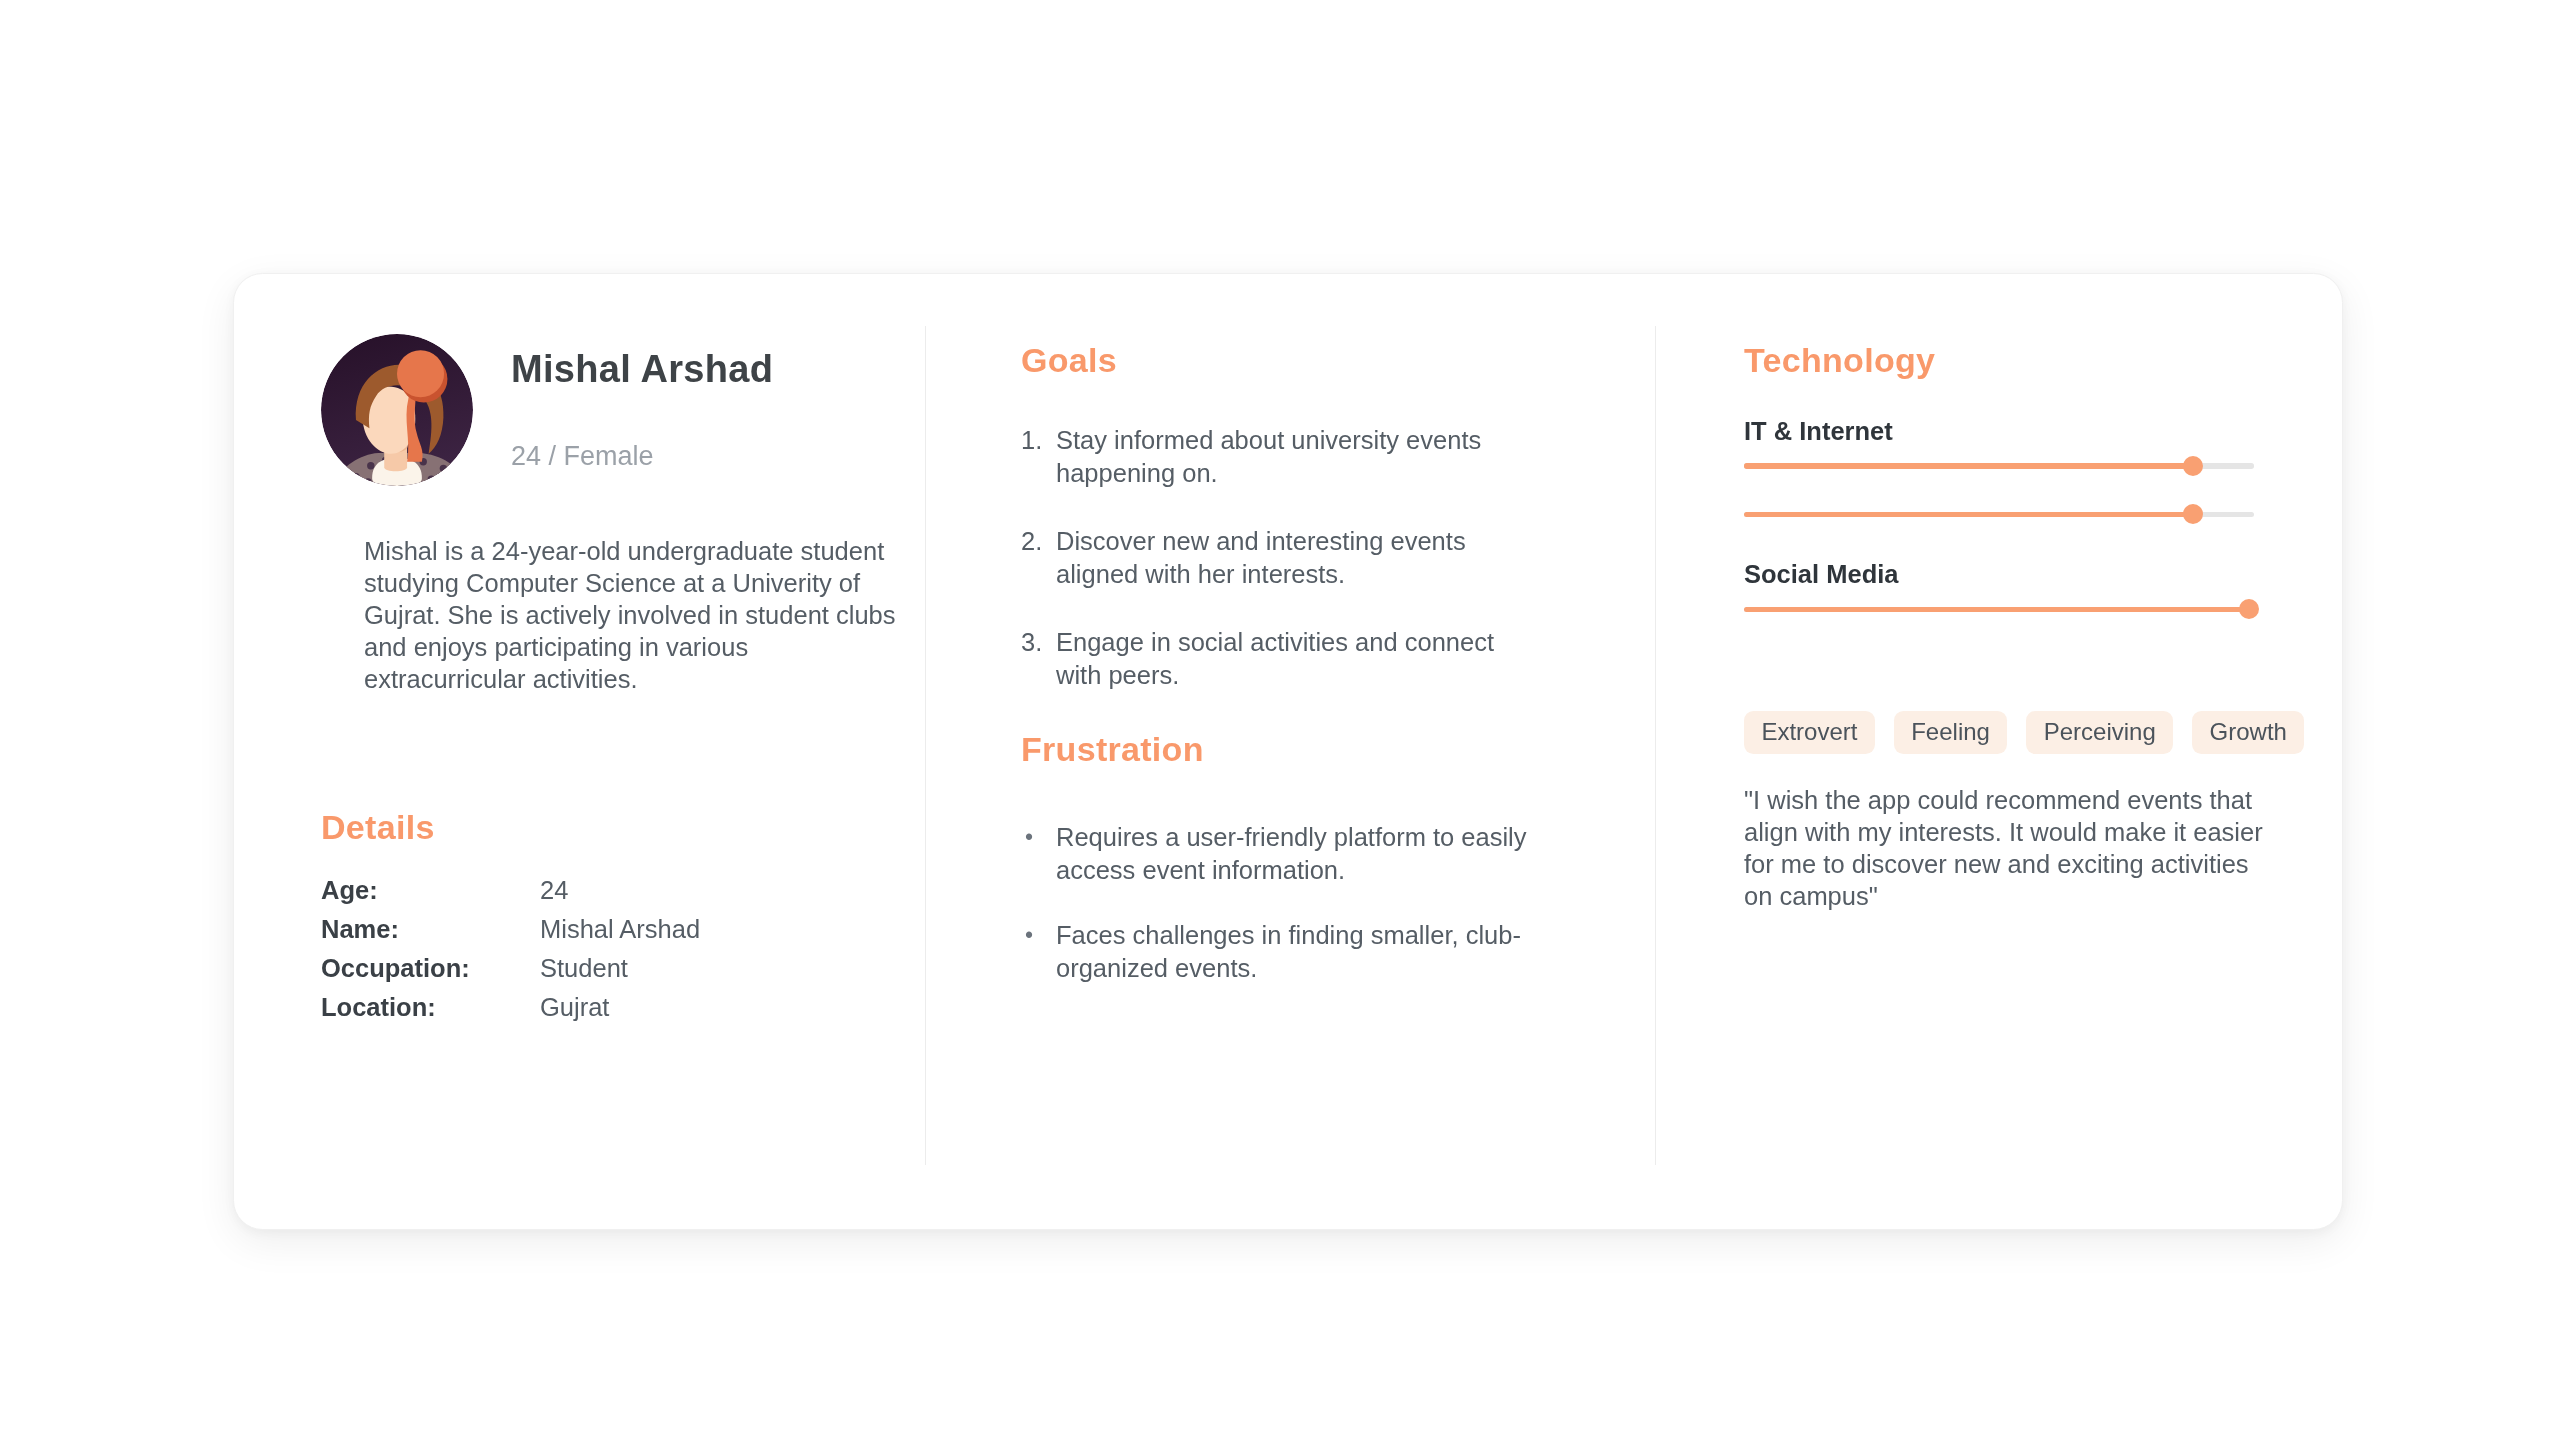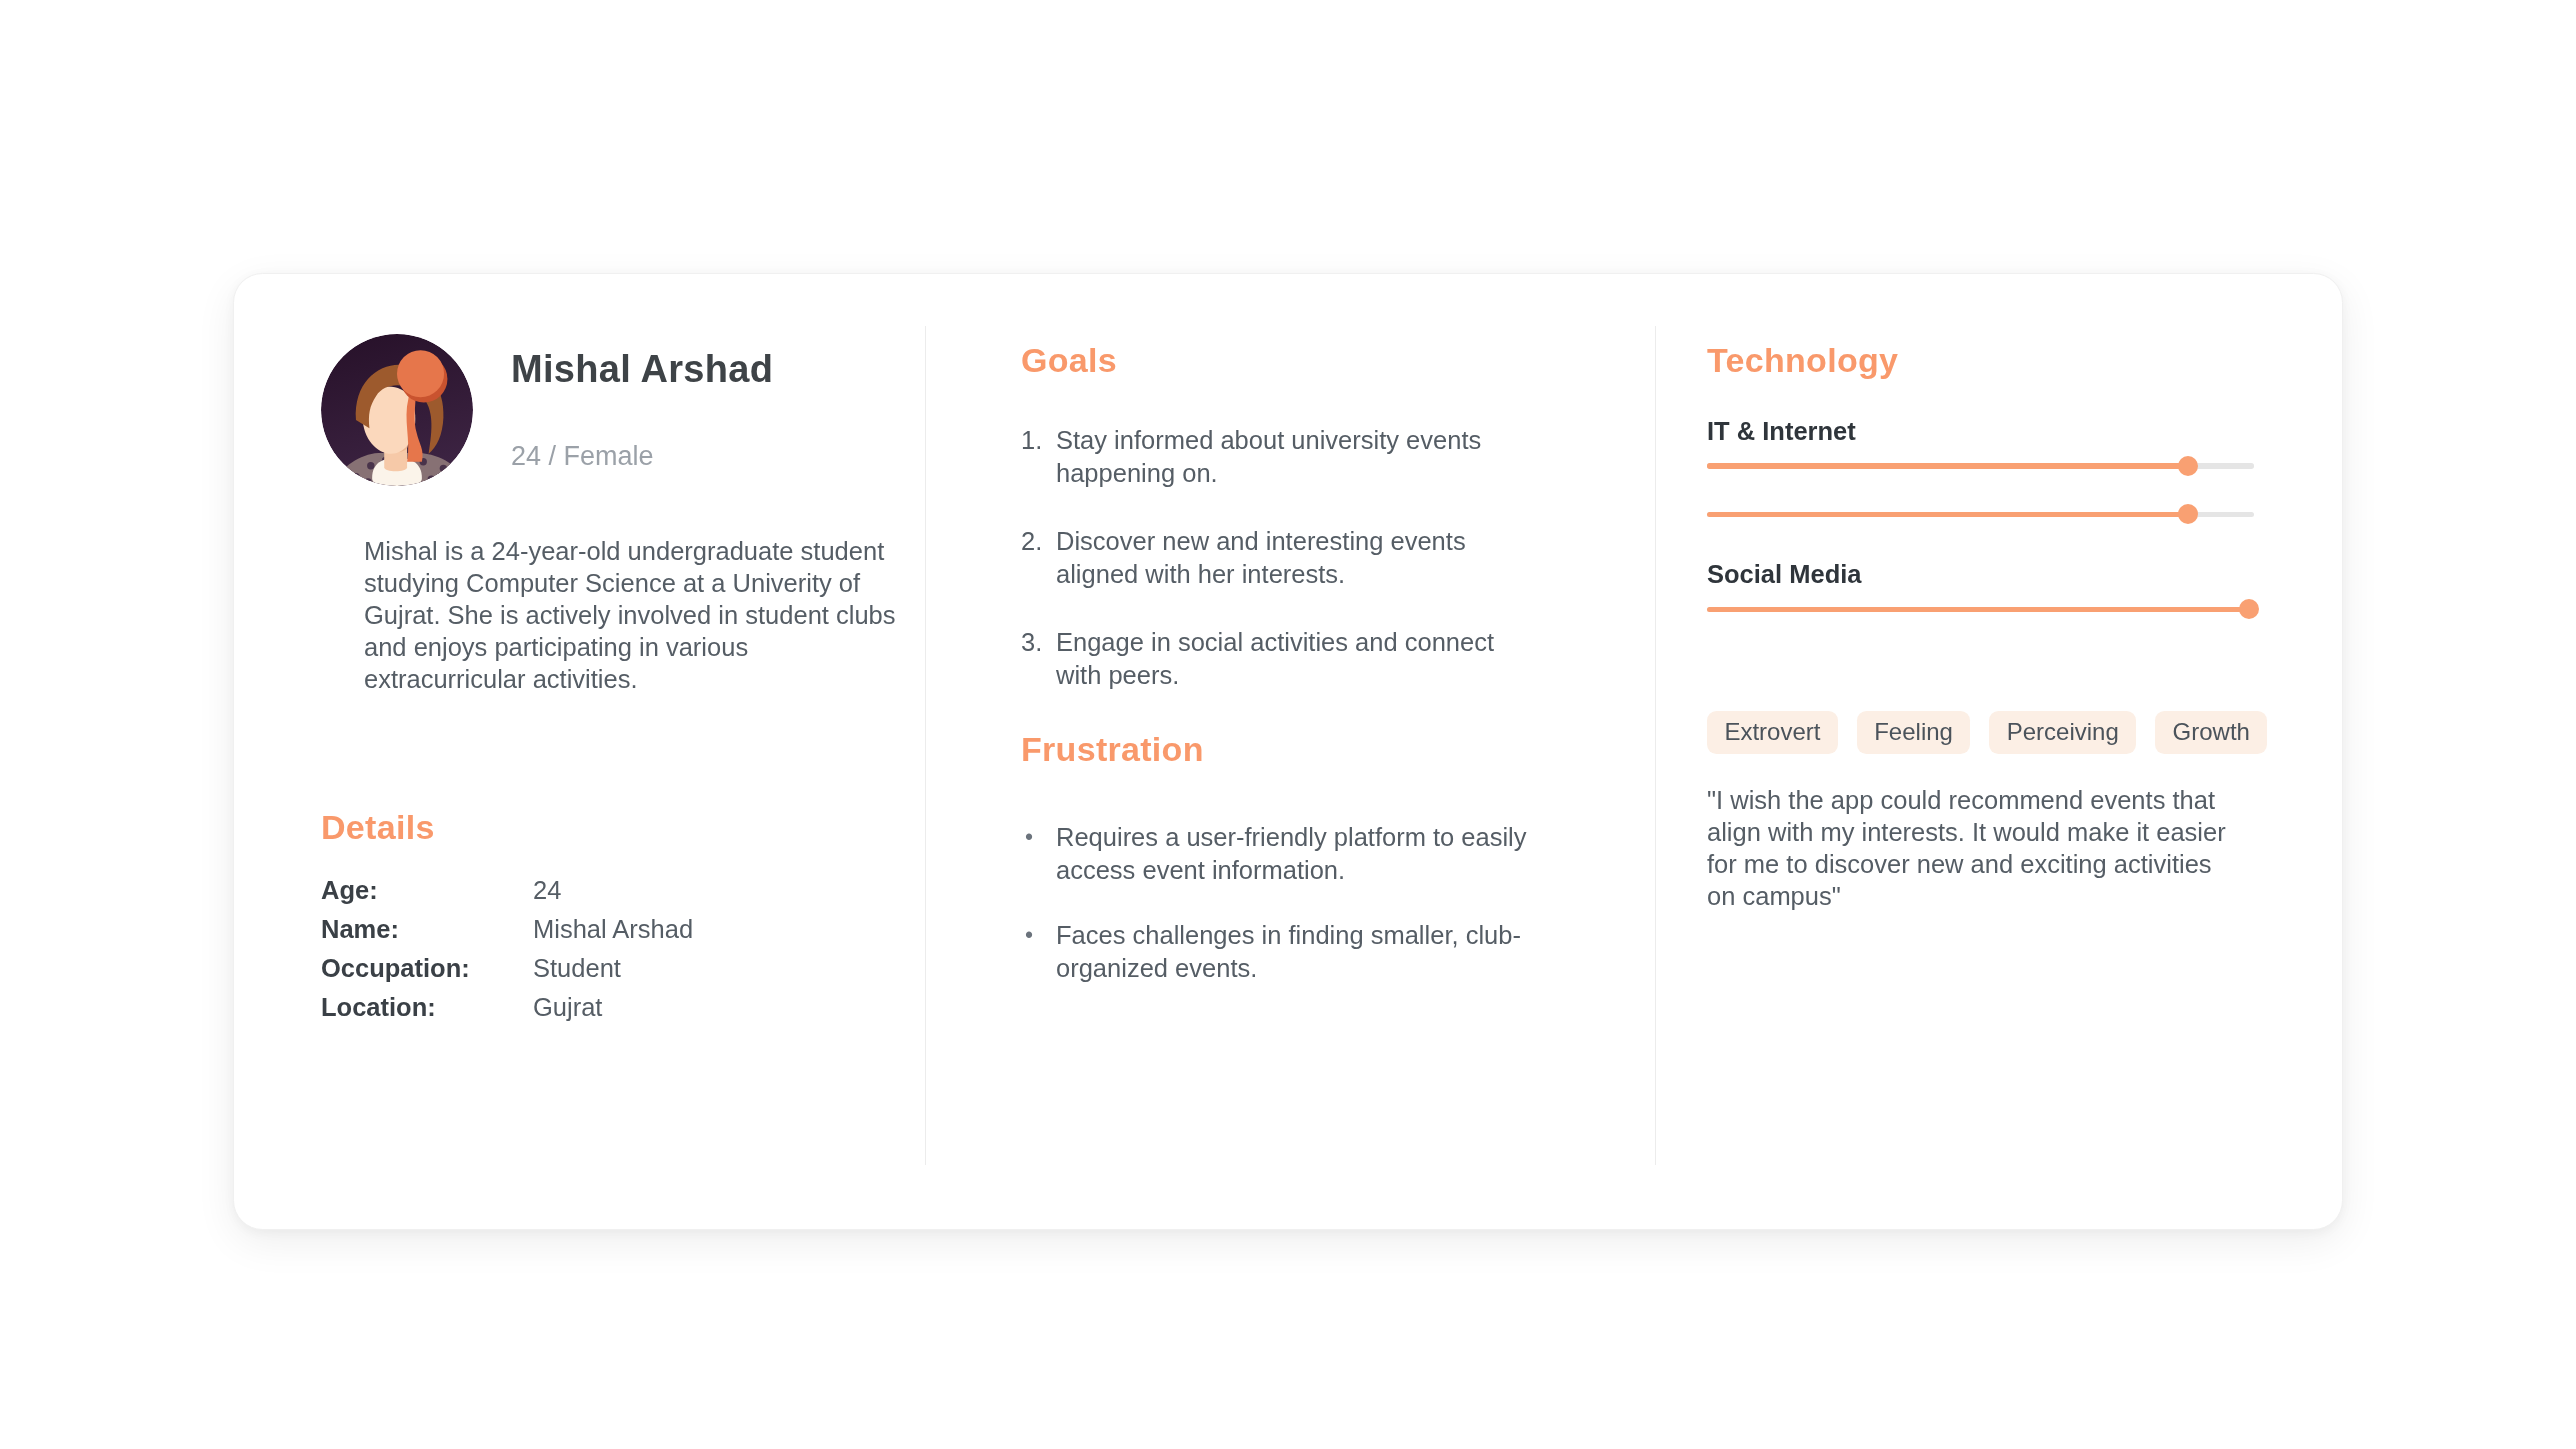--- a/index.html
+++ b/index.html
@@ -19,36 +19,36 @@
     position:absolute;left:233px;top:273px;width:2110px;height:957px;
     background:#ffffff;border:0.7px solid #F0F0F0;border-radius:29.5px;
     box-shadow:0 12px 40px rgba(0,0,0,0.07),0 2.7px 10.7px rgba(0,0,0,0.04);
   }
   .vdivider{position:absolute;top:52px;bottom:64px;width:1.3px;background:var(--divider);}
   .vdivider.d1{left:691px;}
   .vdivider.d2{left:1421px;}
   .col{position:absolute;top:0;height:100%;}
   .col1{left:0;width:691px;padding:60px 0 0 87px;}
   .col2{left:691px;width:730px;padding:67px 81px 0 96px;}
-  .col3{left:1421px;right:0;width:689px;padding:67px 90px 0 52px;}
+  .col3{left:1421px;right:0;width:689px;padding:67px 90px 0 89px;}
 
   h2.section{font-size:34px;font-weight:bold;color:var(--accent);letter-spacing:0.3px;}
 
   
   .profile-header{display:flex;align-items:center;gap:38px;}
   .avatar{width:152px;height:152px;border-radius:50%;overflow:hidden;flex:0 0 auto;}
   .name-block{display:flex;flex-direction:column;gap:9.4px;}
   .p-name{font-size:38px;font-weight:bold;color:var(--text-dark);letter-spacing:0.3px;}
   .p-meta{font-size:27px;color:var(--text-muted);margin-top:40px;}
   .bio{margin-top:49px;width:550px;font-size:25.5px;line-height:32px;color:var(--text-body);margin-left:43px;}
   .details-h{margin-top:113px;}
   .details-table{margin-top:23.5px;}
   .drow{display:grid;grid-template-columns:212px auto;line-height:39px;}
   .dlabel{font-size:25.5px;font-weight:bold;color:#3A4046;}
-  .dvalue{font-size:25.5px;color:var(--text-body);}
+  .dvalue{font-size:25.5px;color:var(--text-body);margin-left:7px;}
 
   
   .goals-list{margin-top:44px;list-style:none;}
   .gitem{display:flex;margin-bottom:35px;}
   .gnum{width:35px;flex:0 0 auto;font-size:25.5px;line-height:33px;color:var(--text-body);}
   .gtext{width:470px;font-size:25.5px;line-height:33px;color:var(--text-body);}
   .frus-h{margin-top:38px;}
   .frus-list{margin-top:52px;list-style:none;}
   .fitem{display:flex;margin-bottom:32px;}
   .fdot{width:35px;flex:0 0 auto;font-size:23px;line-height:33px;color:#6B737C;padding-left:4px;}

